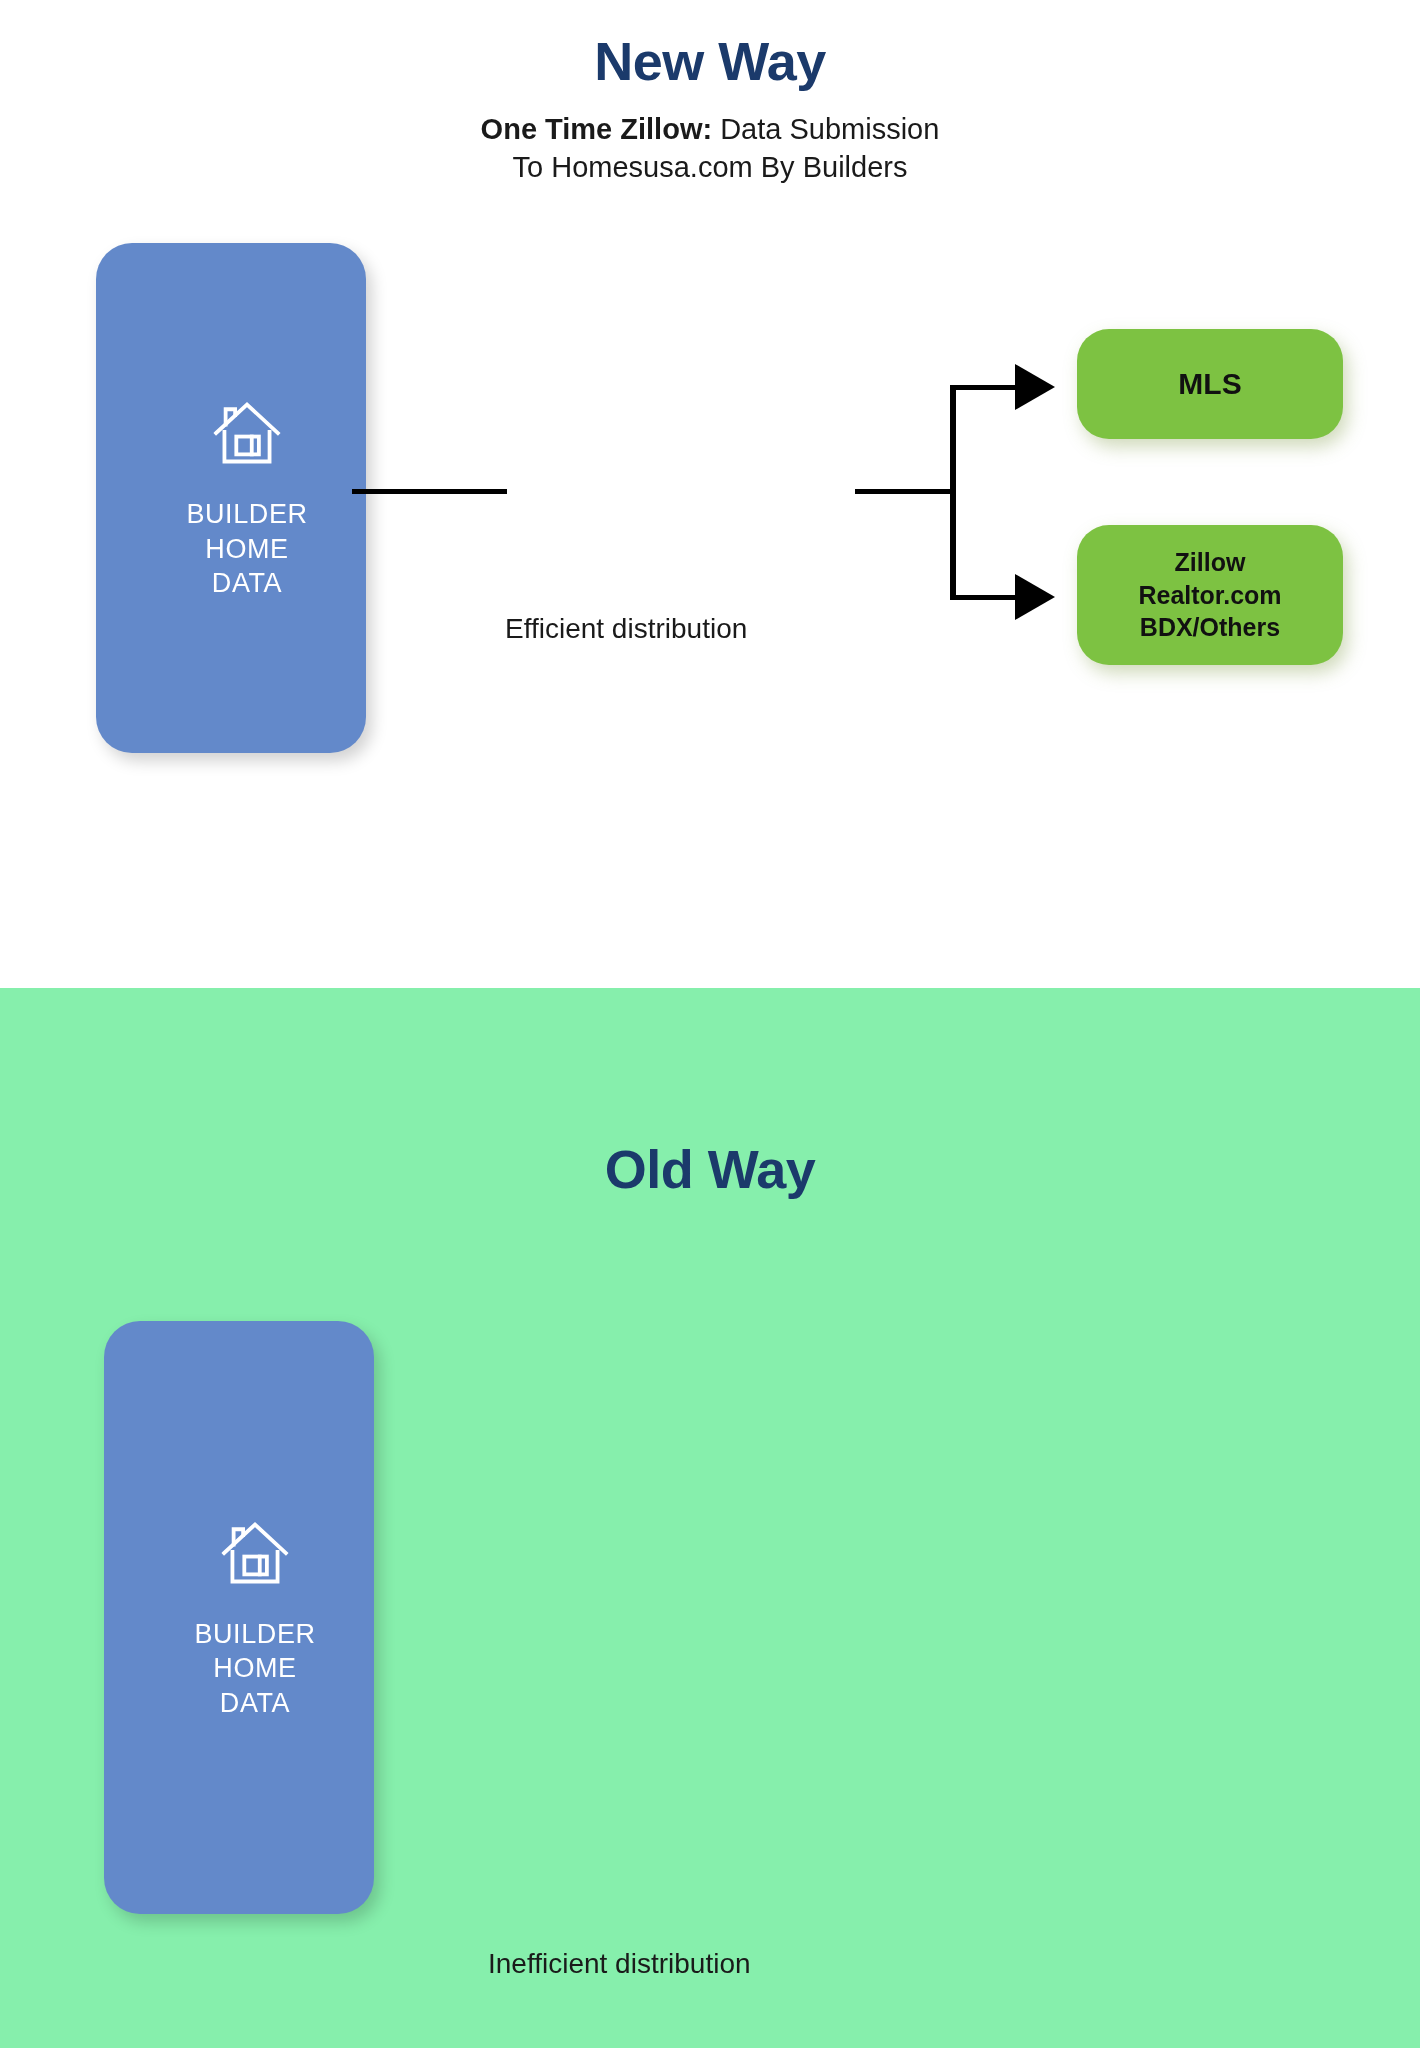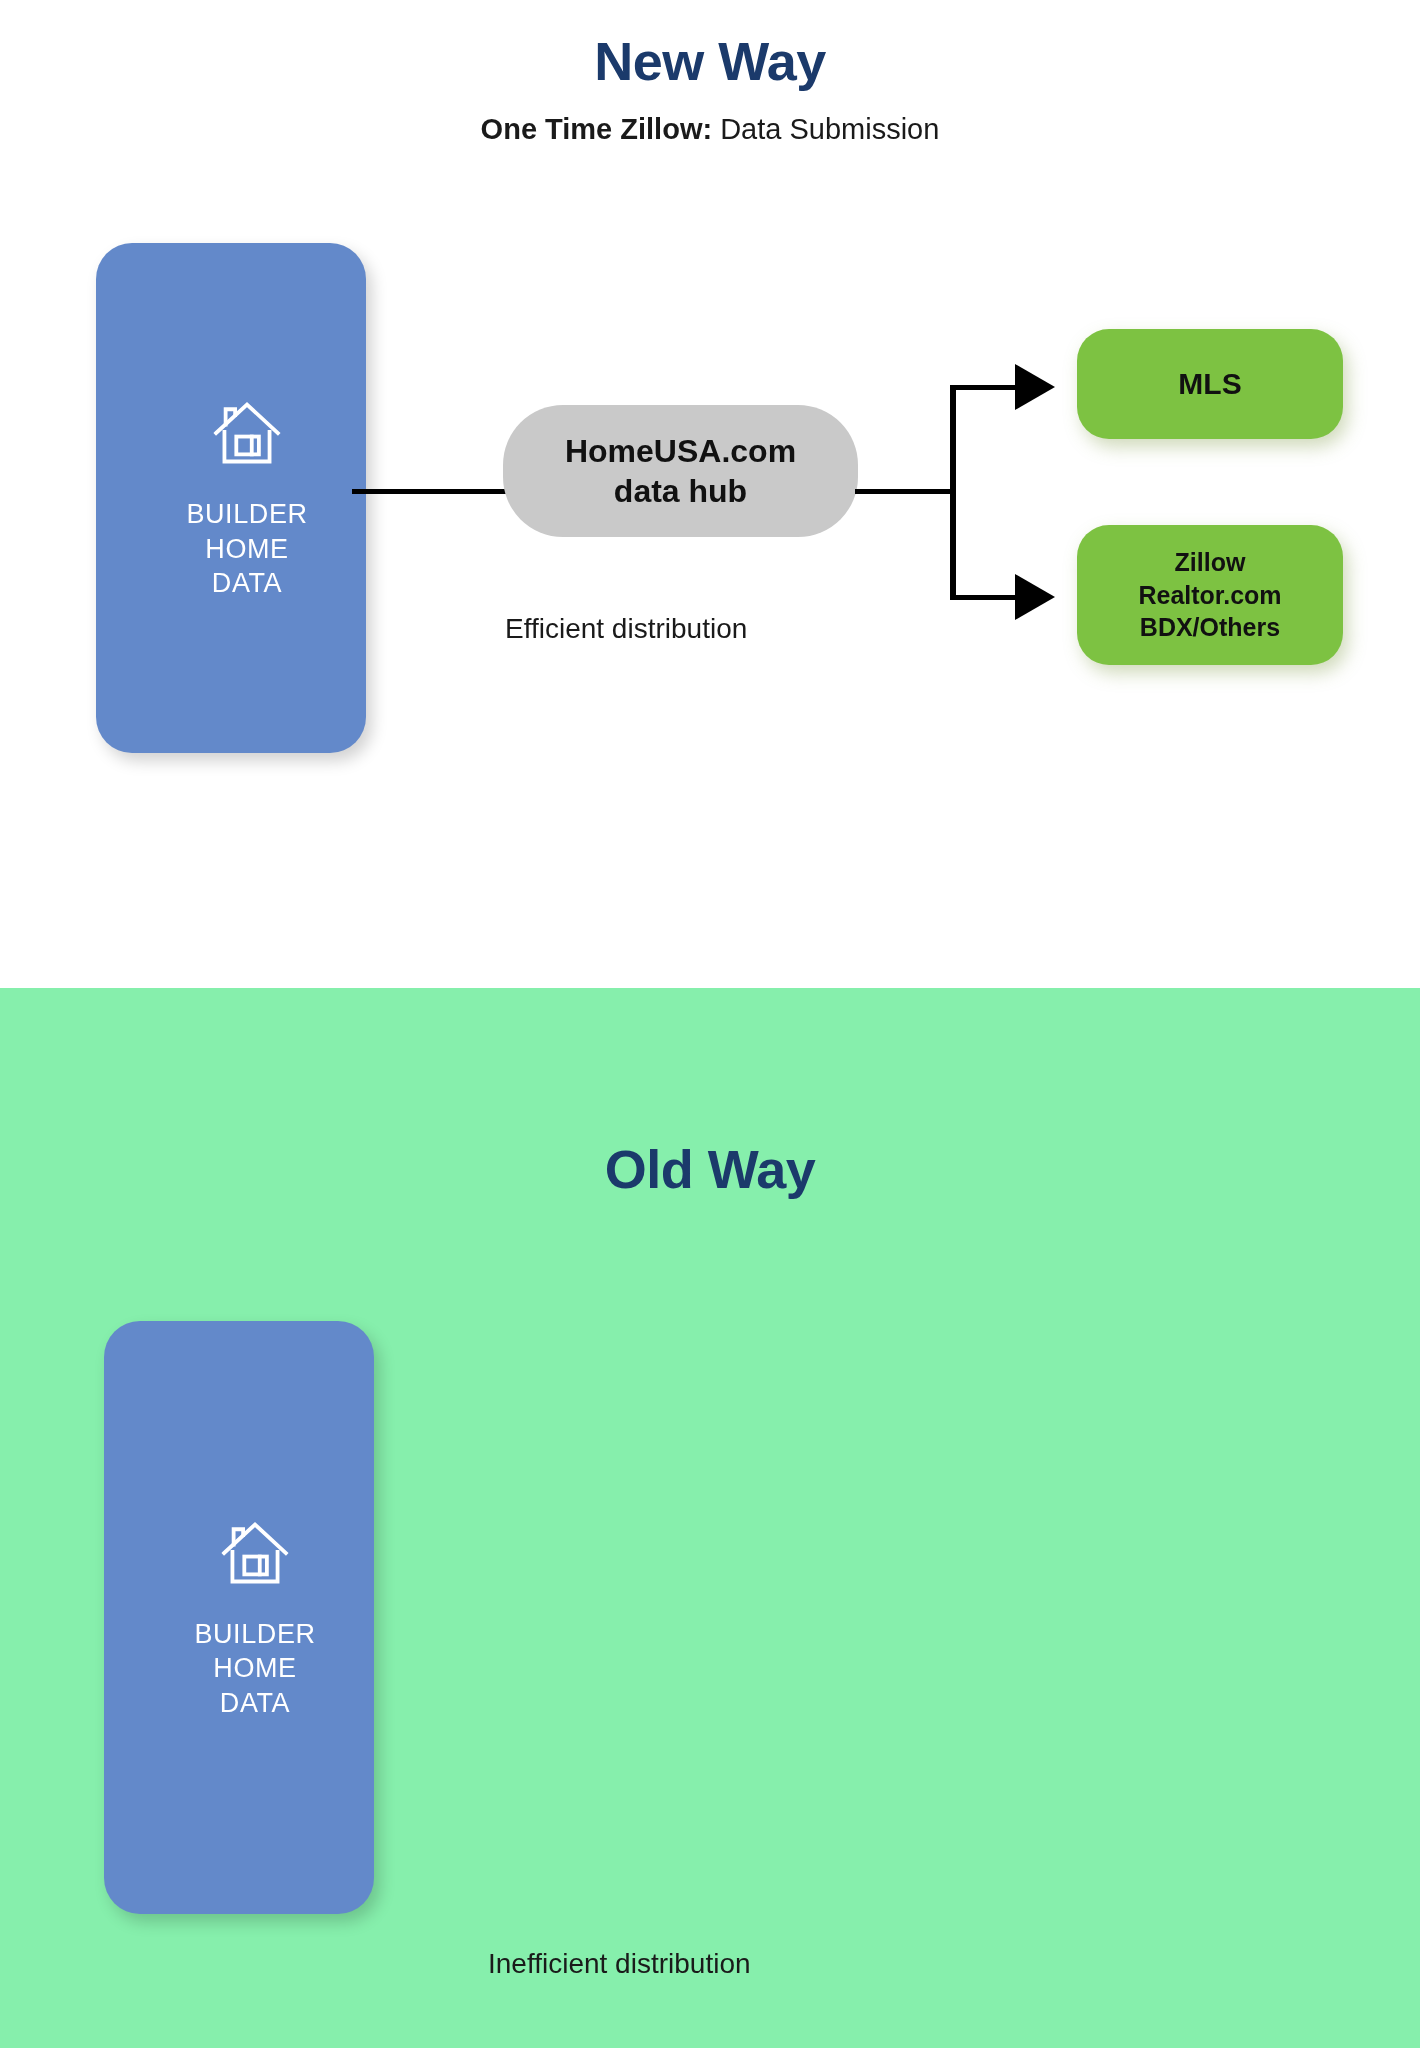--- a/index.html
+++ b/index.html
@@ -157,20 +157,21 @@
 </style>
 </head>
 <body>
 
 <div class="section" id="new-way-section">
 
   <div class="section-title" id="new-way-title">New Way</div>
 
   <div class="section-subtitle" id="new-way-subtitle">
     <span class="lead">One Time Zillow:</span><span> Data Submission</span><br>
+    <span>To Homesusa.com By Builders</span>
   </div>
 
   <div class="builder-box" id="nw-builder-box">
     <span>
       <svg class="house-icon" viewBox="0 0 64 64" fill="none" stroke="#ffffff" stroke-width="3.2" stroke-linecap="square" stroke-linejoin="miter">
         <polyline points="6,32 32,8 58,32"></polyline>
         <polyline points="14,25 14,12 22,12 22,17"></polyline>
         <polyline points="13,31 13,56 51,56 51,31"></polyline>
         <rect x="23" y="35" width="19" height="15"></rect>
         <line x1="36" y1="35" x2="36" y2="50"></line>
@@ -178,26 +179,20 @@
     </span>
     <div class="builder-label">
       <span>BUILDER</span><br>
       <span>HOME</span><br>
       <span>DATA</span>
     </div>
   </div>
 
   <div class="hline" id="nw-line-builder-hub"></div>
 
-  <div class="pill pill-grey" id="nw-hub">
-    <div>
-      <span id="nw-hub-line1" class="pill-label-dark">HomeUSA.com</span>
-      <span id="nw-hub-line2" class="pill-label-dark">data hub</span>
-    </div>
-  </div>
 
   <div class="hline" id="nw-line-hub-stem"></div>
   <div class="vline" id="nw-vline"></div>
   <div class="hline" id="nw-line-top"></div>
   <div class="hline" id="nw-line-bot"></div>
   <div class="arrow" id="nw-arrow-top"></div>
   <div class="arrow" id="nw-arrow-bot"></div>
 
   <div class="pill pill-green" id="nw-green-portals">
     <div>

